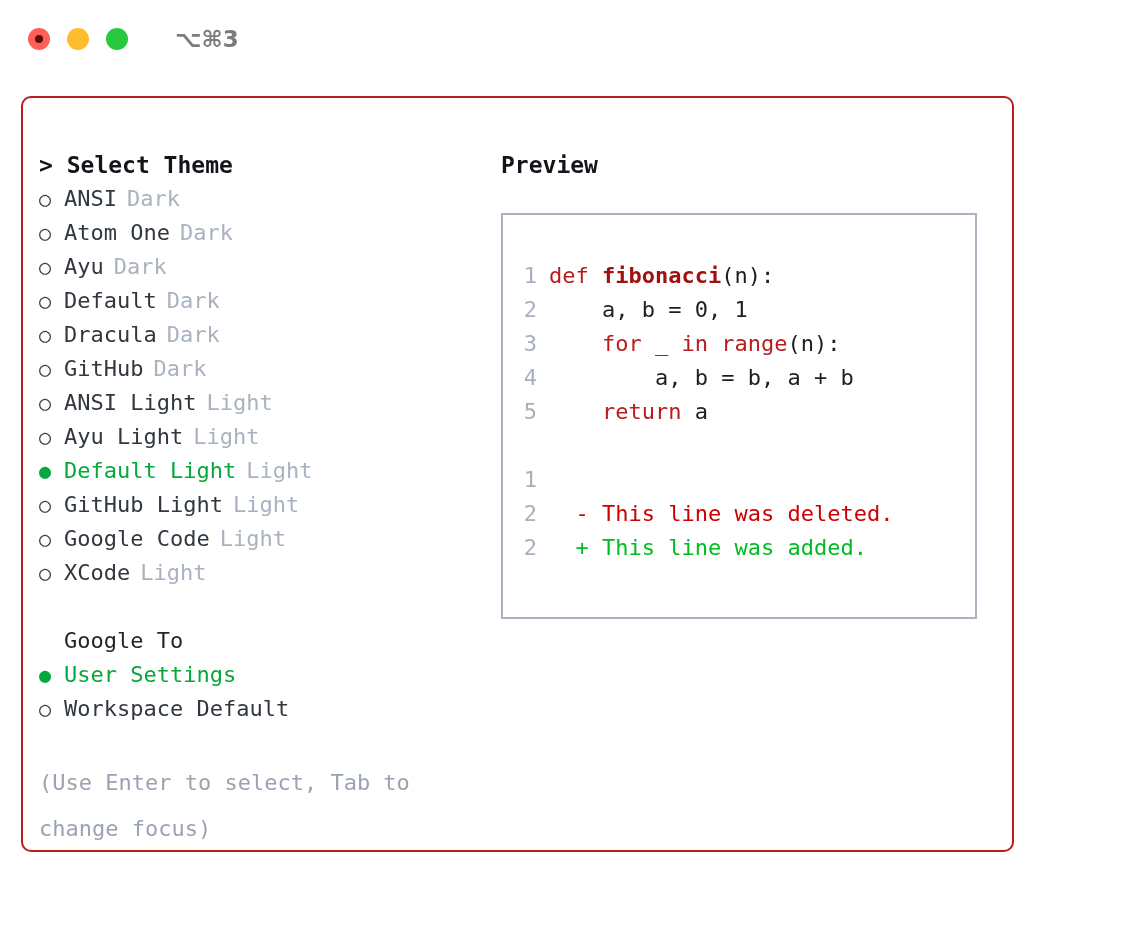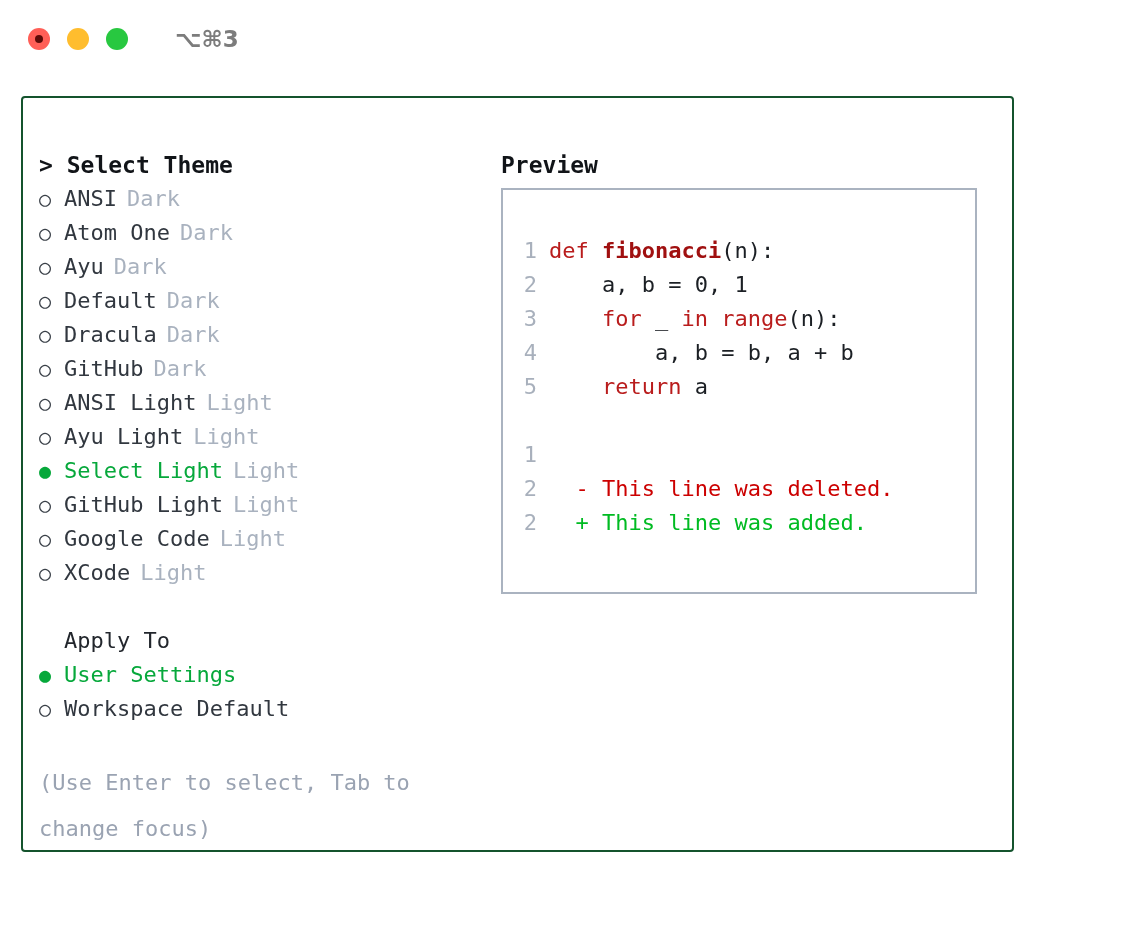--- a/index.html
+++ b/index.html
@@ -49,22 +49,22 @@
     letter-spacing: 0px;
     font-family: "DejaVu Sans", "Liberation Sans", sans-serif;
   }
 
   
   .panel {
     position: absolute;
     left: 21px; top: 96px;
     width: 993px;
     height: 756px;
-    border: 2px solid #14532d;
-    border-radius: 4px;
+    border: 2px solid #b91c1c;
+    border-radius: 10px;
     background: #ffffff;
   }
 
   .panel-inner {
     position: absolute;
     left: 0; top: 0; right: 0; bottom: 0;
     display: flex;
   }
 
   
@@ -124,21 +124,21 @@
   
   .right-col {
     padding: 50px 0 0 0;
     flex: 1;
   }
   .preview-title {
     font-size: 23px;
     font-weight: bold;
     color: #111418;
     line-height: 34px;
-    margin-bottom: 6px;
+    margin-bottom: 31px;
   }
   .preview-box {
     width: 476px;
     height: 406px;
     border: 2px solid #aab3c0;
     background: #ffffff;
     padding: 44px 0 0 0;
   }
 
   .code-line {
@@ -191,29 +191,29 @@
 
         <div id="theme-list-host">
             <div class="row"><span class="marker">○</span><span class="row-label">ANSI</span><span class="row-badge">Dark</span></div>
             <div class="row"><span class="marker">○</span><span class="row-label">Atom One</span><span class="row-badge">Dark</span></div>
             <div class="row"><span class="marker">○</span><span class="row-label">Ayu</span><span class="row-badge">Dark</span></div>
             <div class="row"><span class="marker">○</span><span class="row-label">Default</span><span class="row-badge">Dark</span></div>
             <div class="row"><span class="marker">○</span><span class="row-label">Dracula</span><span class="row-badge">Dark</span></div>
             <div class="row"><span class="marker">○</span><span class="row-label">GitHub</span><span class="row-badge">Dark</span></div>
             <div class="row"><span class="marker">○</span><span class="row-label">ANSI Light</span><span class="row-badge">Light</span></div>
             <div class="row"><span class="marker">○</span><span class="row-label">Ayu Light</span><span class="row-badge">Light</span></div>
-            <div class="row selected"><span class="marker sel">●</span><span class="row-label">Select Light</span><span class="row-badge">Light</span></div>
+            <div class="row selected"><span class="marker sel">●</span><span class="row-label">Default Light</span><span class="row-badge">Light</span></div>
             <div class="row"><span class="marker">○</span><span class="row-label">GitHub Light</span><span class="row-badge">Light</span></div>
             <div class="row"><span class="marker">○</span><span class="row-label">Google Code</span><span class="row-badge">Light</span></div>
             <div class="row"><span class="marker">○</span><span class="row-label">XCode</span><span class="row-badge">Light</span></div>
           </div>
 
         <div class="section-gap"></div>
 
-        <div class="sub-header">Apply To</div>
+        <div class="sub-header">Google To</div>
 
         <div id="apply-list-host">
             <div class="row selected"><span class="marker sel">●</span><span class="row-label">User Settings</span></div>
             <div class="row"><span class="marker">○</span><span class="row-label">Workspace Default</span></div>
           </div>
 
         <div class="hint">(Use Enter to select, Tab to change focus)</div>
       </div>
 
       <div class="right-col">

